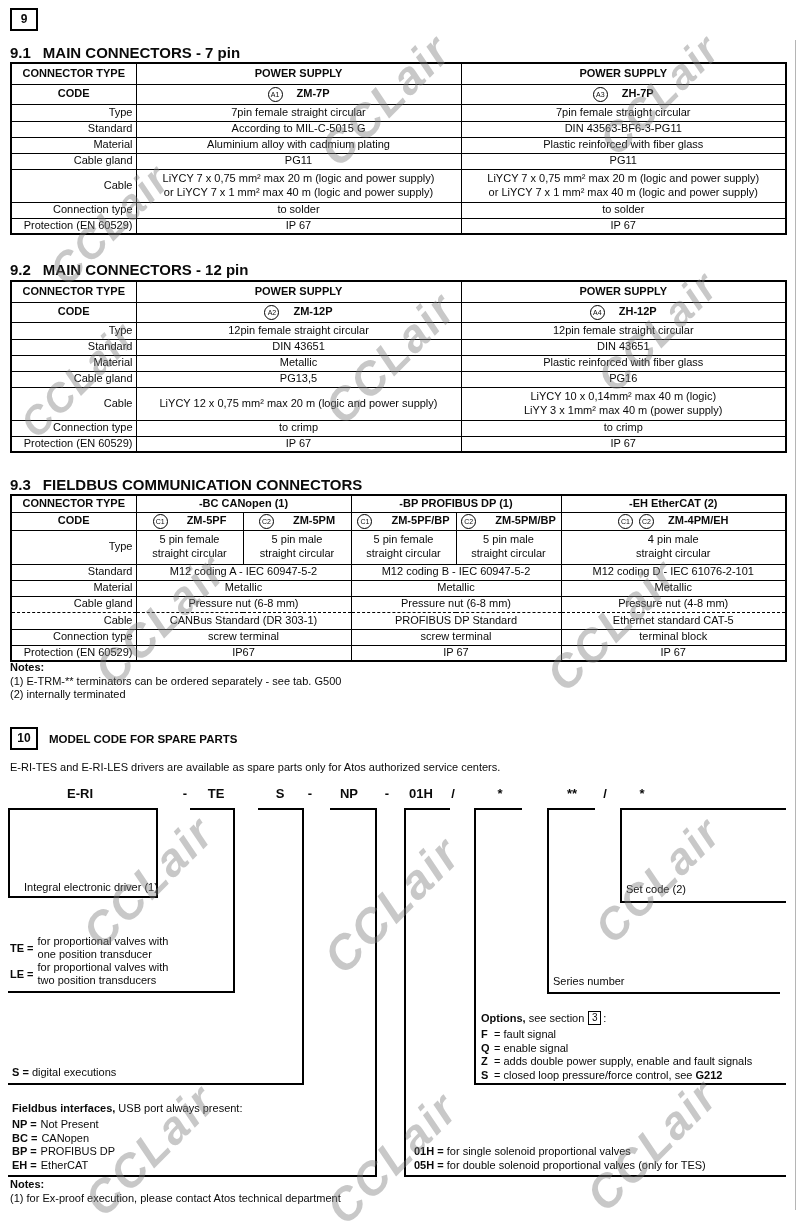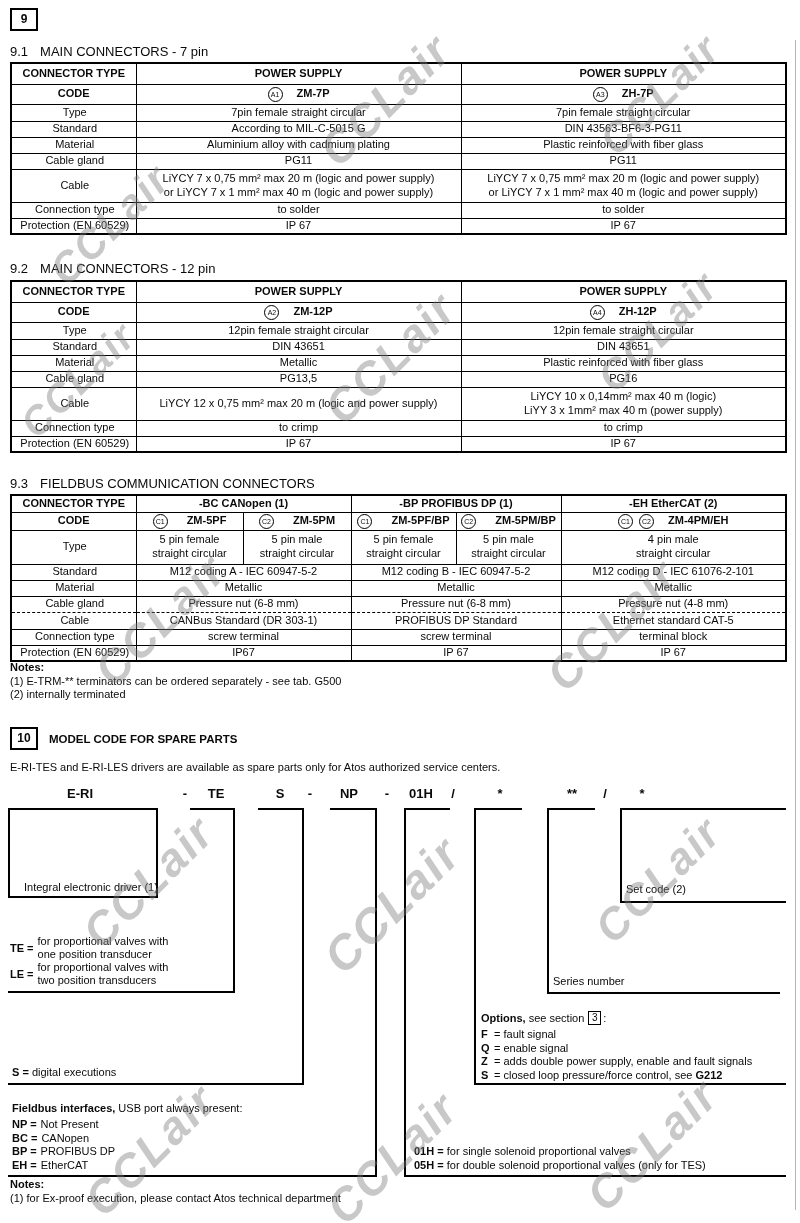--- a/index.html
+++ b/index.html
@@ -5,27 +5,27 @@
   html,body{margin:0;padding:0;background:#fff;}
   body{width:800px;height:1223px;position:relative;overflow:hidden;
        font-family:"Liberation Sans","DejaVu Sans",sans-serif;color:#0a0a0a;}
   .abs{position:absolute;}
   
   .sechead{position:absolute;display:flex;align-items:center;gap:11px;}
   .numbox{display:inline-block;border:2px solid #000;min-width:20px;height:19px;
           line-height:19px;text-align:center;font-weight:bold;font-size:12px;padding:0 2px;}
   .sectitle{font-size:11.5px;}
   .sectitle b{font-size:11.5px;}
-  .subhead{position:absolute;font-weight:normal;font-size:13px;}
+  .subhead{position:absolute;font-weight:bold;font-size:15px;}
   .subnum{margin-right:12px;}
   
   table{border-collapse:collapse;table-layout:fixed;font-size:11px;border:2px solid #000;}
   td{border:1px solid #000;text-align:center;vertical-align:middle;
      padding:0 3px;line-height:1.25;white-space:pre-line;overflow:hidden;}
-  td.lbl{text-align:center;padding-left:5px;}
+  td.lbl{text-align:right;padding-left:5px;}
   .bold{font-weight:bold;}
   .bdg{display:inline-block;width:13px;height:13px;border:1px solid #000;border-radius:50%;
        font-size:7px;line-height:13px;text-align:center;font-weight:normal;vertical-align:middle;}
   .codetxt{font-weight:bold;margin-left:14px;}
   .codetxt.sm{margin-left:19px;}
   .dashB{border-bottom:1px dashed #000 !important;}
   .dashT{border-top:1px dashed #000 !important;}
   
   .notes{position:absolute;font-size:11px;line-height:13.5px;}
   .notes .nt{font-weight:bold;}

